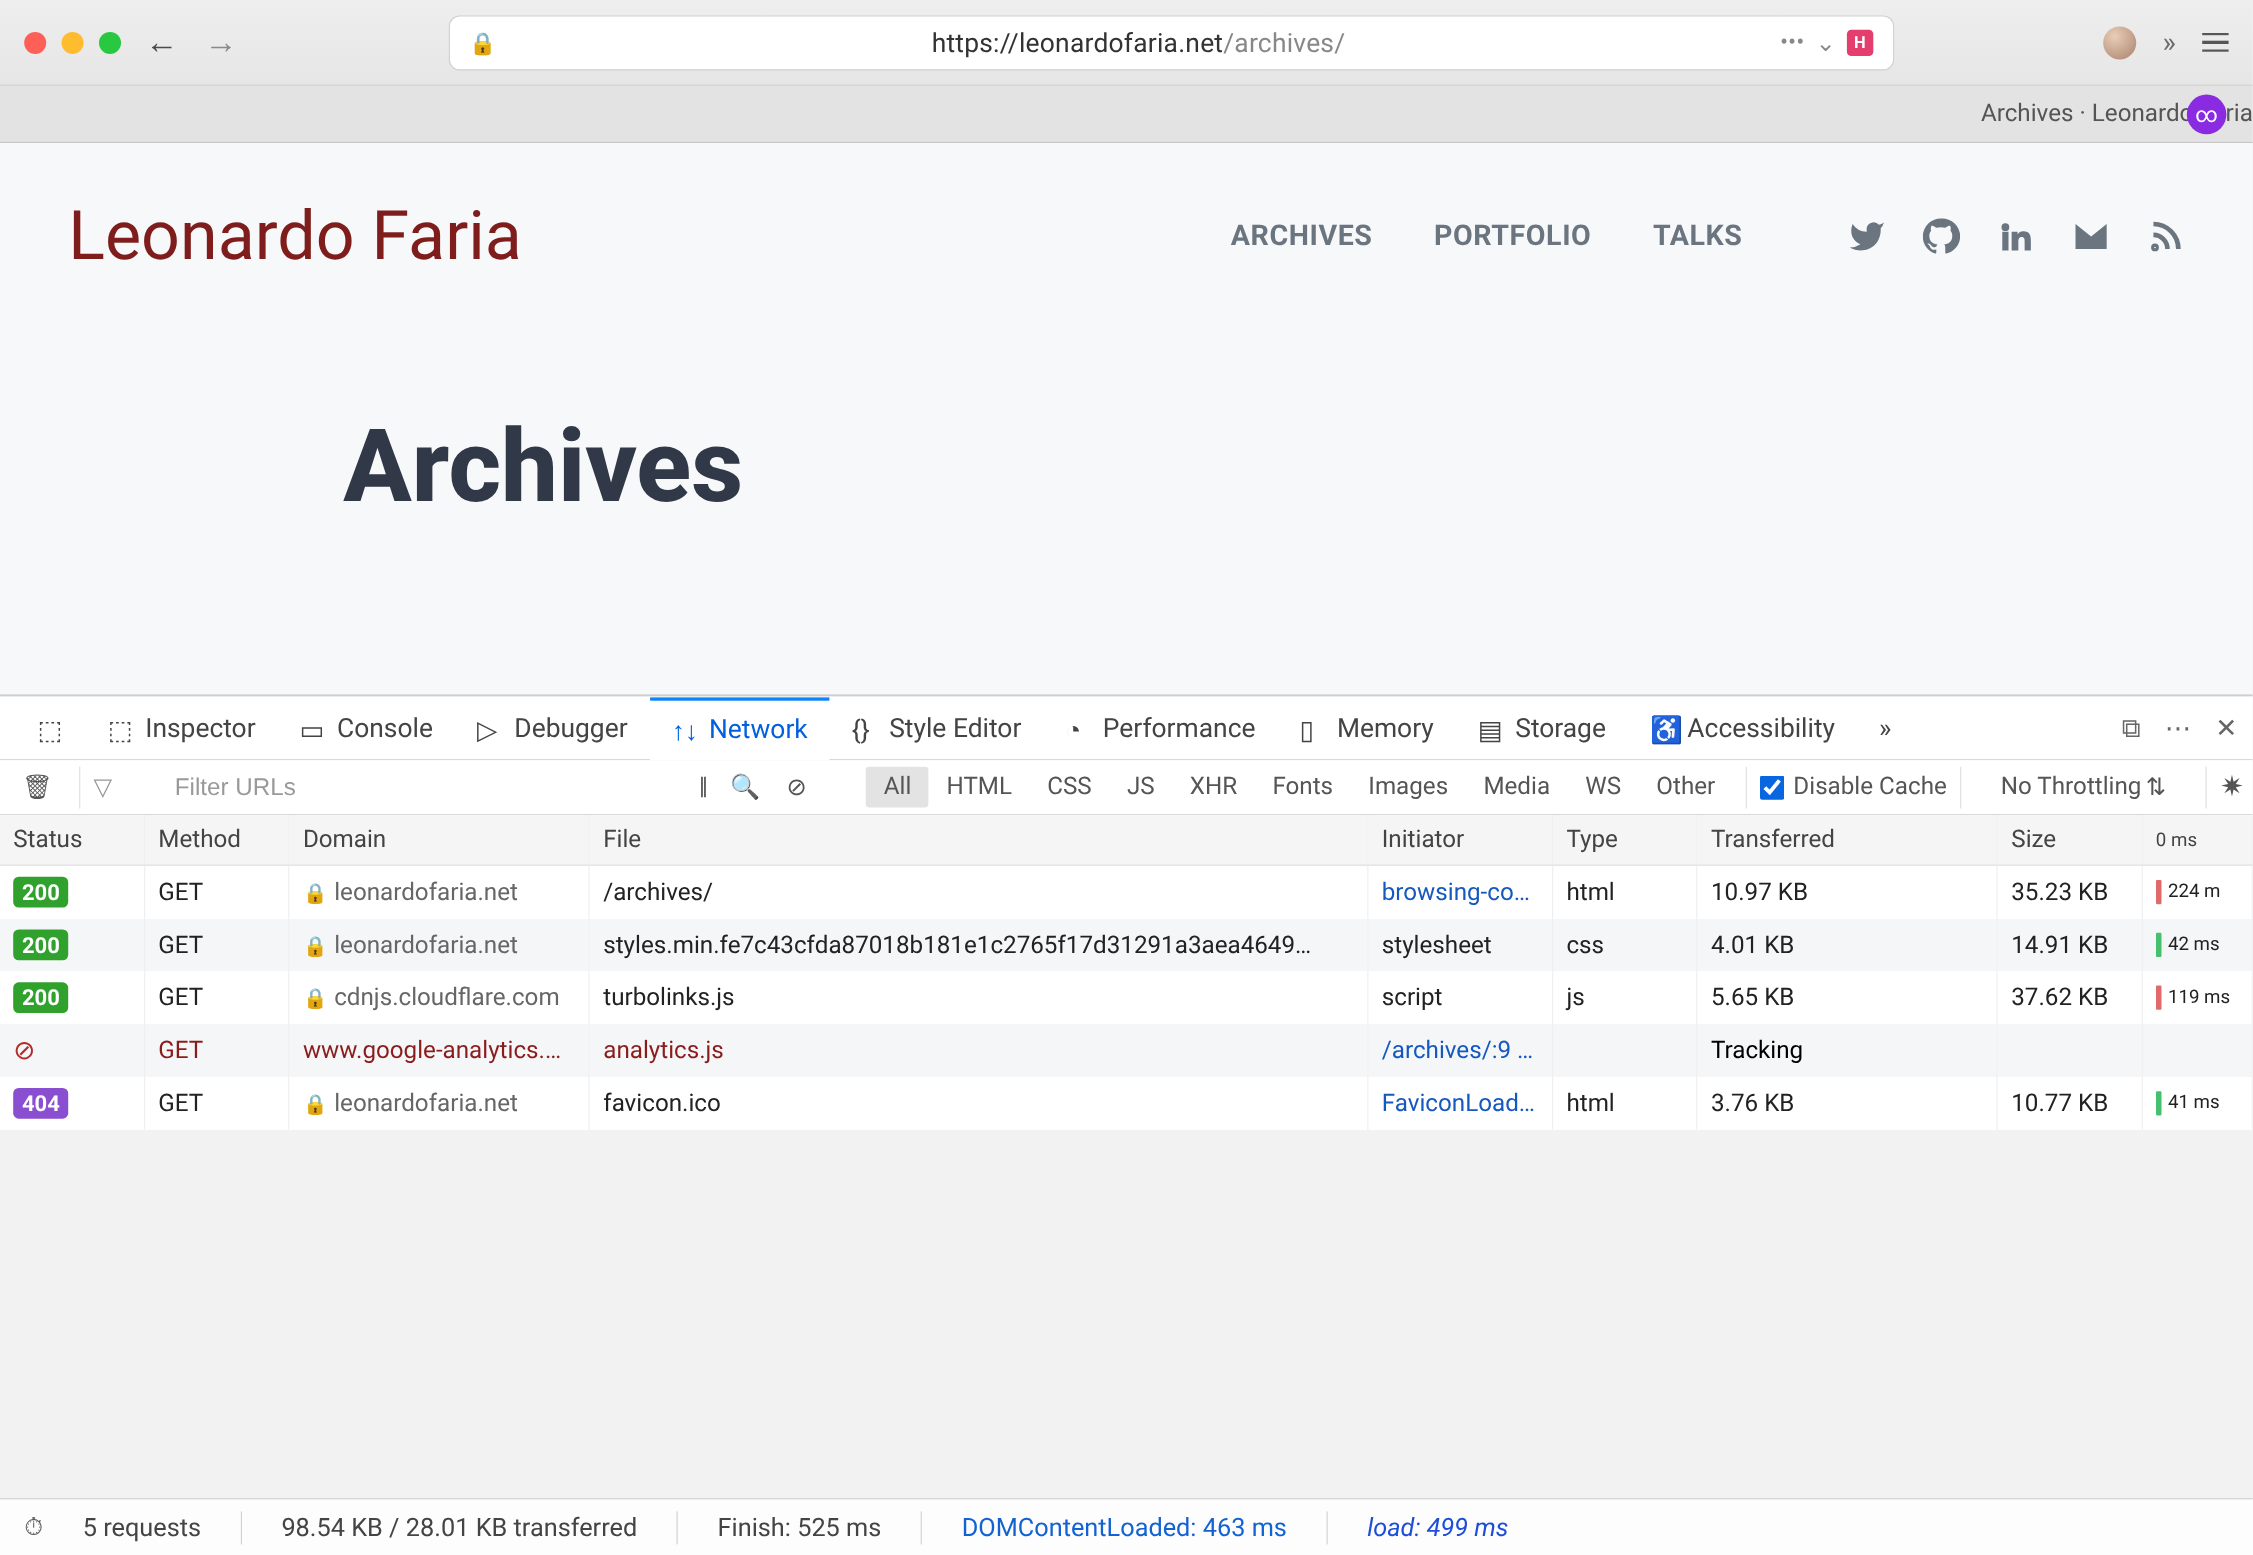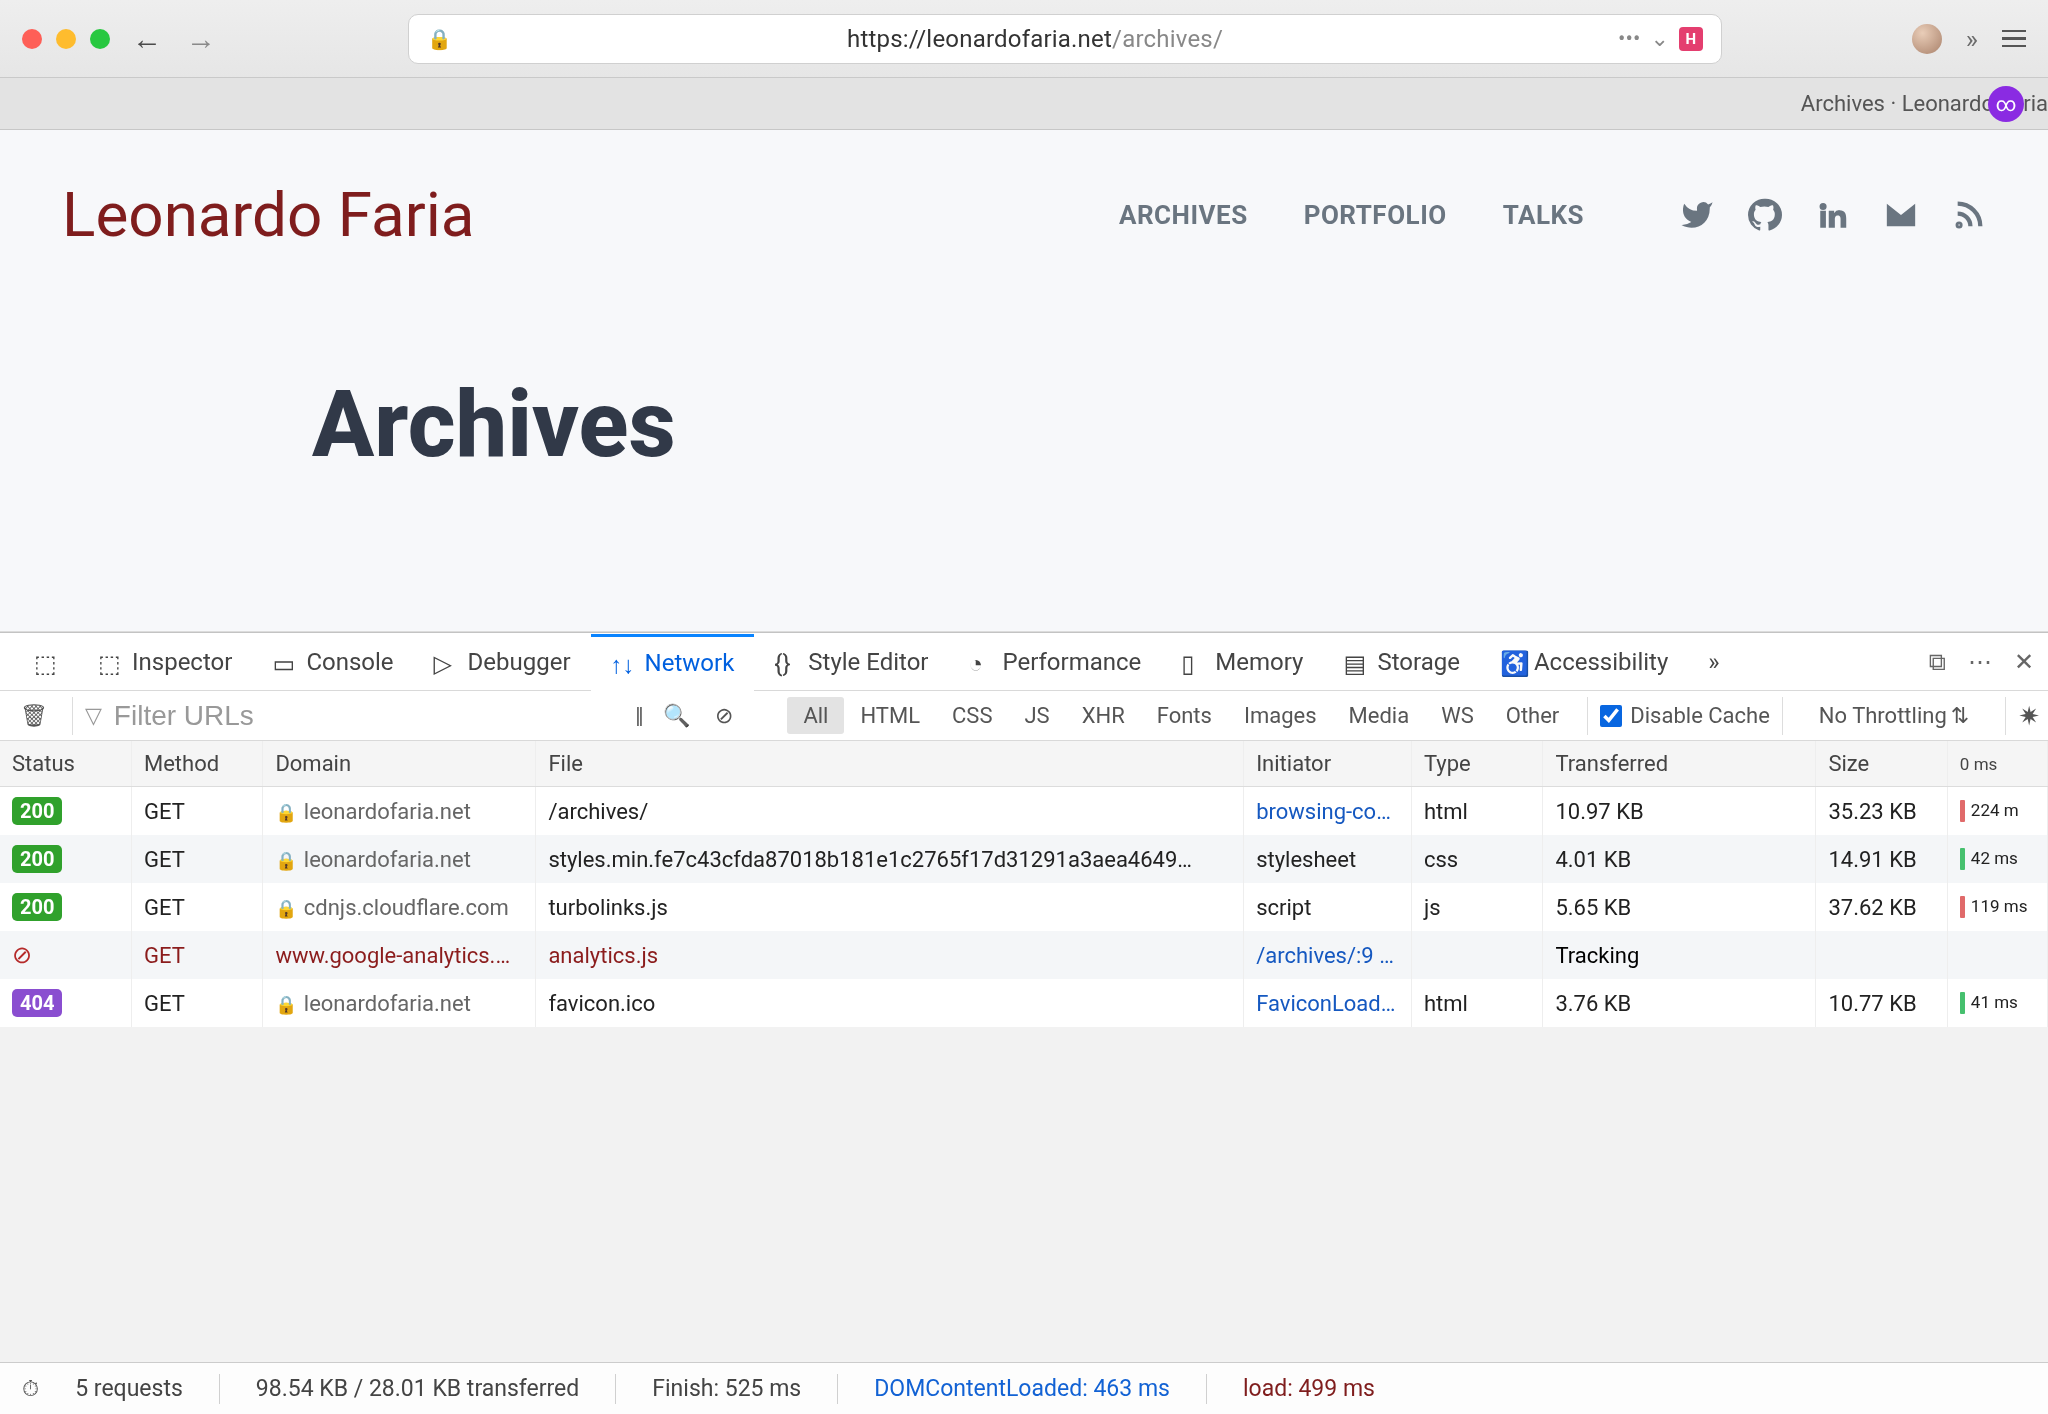--- a/index.html
+++ b/index.html
@@ -47,21 +47,21 @@
 .dt-tabs { height:58px; display:flex; align-items:center; padding:0 14px; gap:0; border-bottom:1px solid #d9d9d9; color:#444; }
 .dt-tab { display:flex; align-items:center; gap:10px; padding:0 20px; height:100%; font-size:24px; cursor:pointer; }
 .dt-tab.active { color:#0060df; border-top:3px solid #0a84ff; border-bottom:1px solid #fff; margin-bottom:-1px; }
 .dt-tab svg,.dt-tab .ico{width:24px;height:24px;}
 .dt-tabs-right { margin-left:auto; display:flex; gap:22px; color:#666; }
 .dt-tabs-right span{font-size:24px;}
 
 .dt-filterbar { height:50px; display:flex; align-items:center; border-bottom:1px solid #d9d9d9; padding:0 8px; gap:6px; font-size:22px; color:#555; }
 .trash{padding:0 12px; font-size:22px; color:#555;}
 .vr{width:1px;height:38px;background:#ddd;margin:0 6px;}
-.filter-input { border:none; font-size:28px; color:#a21caf; width:260px; padding:6px; }
+.filter-input { border:none; font-size:22px; color:#a21caf; width:260px; padding:6px;margin-left:45px; }
 .filter-input::placeholder{color:#999;}
 .pause{letter-spacing:-4px;}
 .ftypes{display:flex;gap:0;padding-left:48px;}
 .ftype{padding:6px 16px;border-radius:3px;}
 .ftype.active{background:#e3e3e3;}
 .disablecache{display:flex;align-items:center;gap:8px;margin-left:auto;}
 .disablecache input{width:22px;height:22px;accent-color:#0866e0;}
 .throttle{margin:0 24px;display:flex;align-items:center;gap:4px;}
 .gear{font-size:26px;color:#555;}
 
@@ -77,21 +77,21 @@
 .domain-cell{color:#666;}
 .lock-sm{color:#aaa;margin-right:6px;font-size:18px;}
 .init-link{color:#1558c0;}
 .tracking{color:#000000;}
 .blocked-row td{color:#8b1c1c !important;}
 .wf-bar{display:inline-block;width:5px;height:22px;border-radius:1px;margin-right:6px;vertical-align:middle;}
 .wf-green{background:#46c06e;} .wf-red{background:#e06a6a;}
 
 .dt-status { position:fixed; bottom:0; left:0; right:0; height:52px; border-top:1px solid #ccc; background:#fdfdfd; display:flex; align-items:center; padding:0 22px; gap:36px; font-size:23px; color:#444; }
 .dt-status .sep{width:1px;height:30px;background:#d0d0d0;}
-.dcl{color:#1262d4;} .load{color:#7f1d1d;}
+.dcl{color:#1262d4;} .load{color:#1d4ed8;font-style:italic;}
 .stopwatch{font-size:22px;color:#555;}
 </style>
 </head>
 <body>
 
 <div class="chrome-top">
   <div class="traffic-lights">
     <span class="tl-red"></span>
     <span class="tl-yellow"></span>
     <span class="tl-green"></span>

